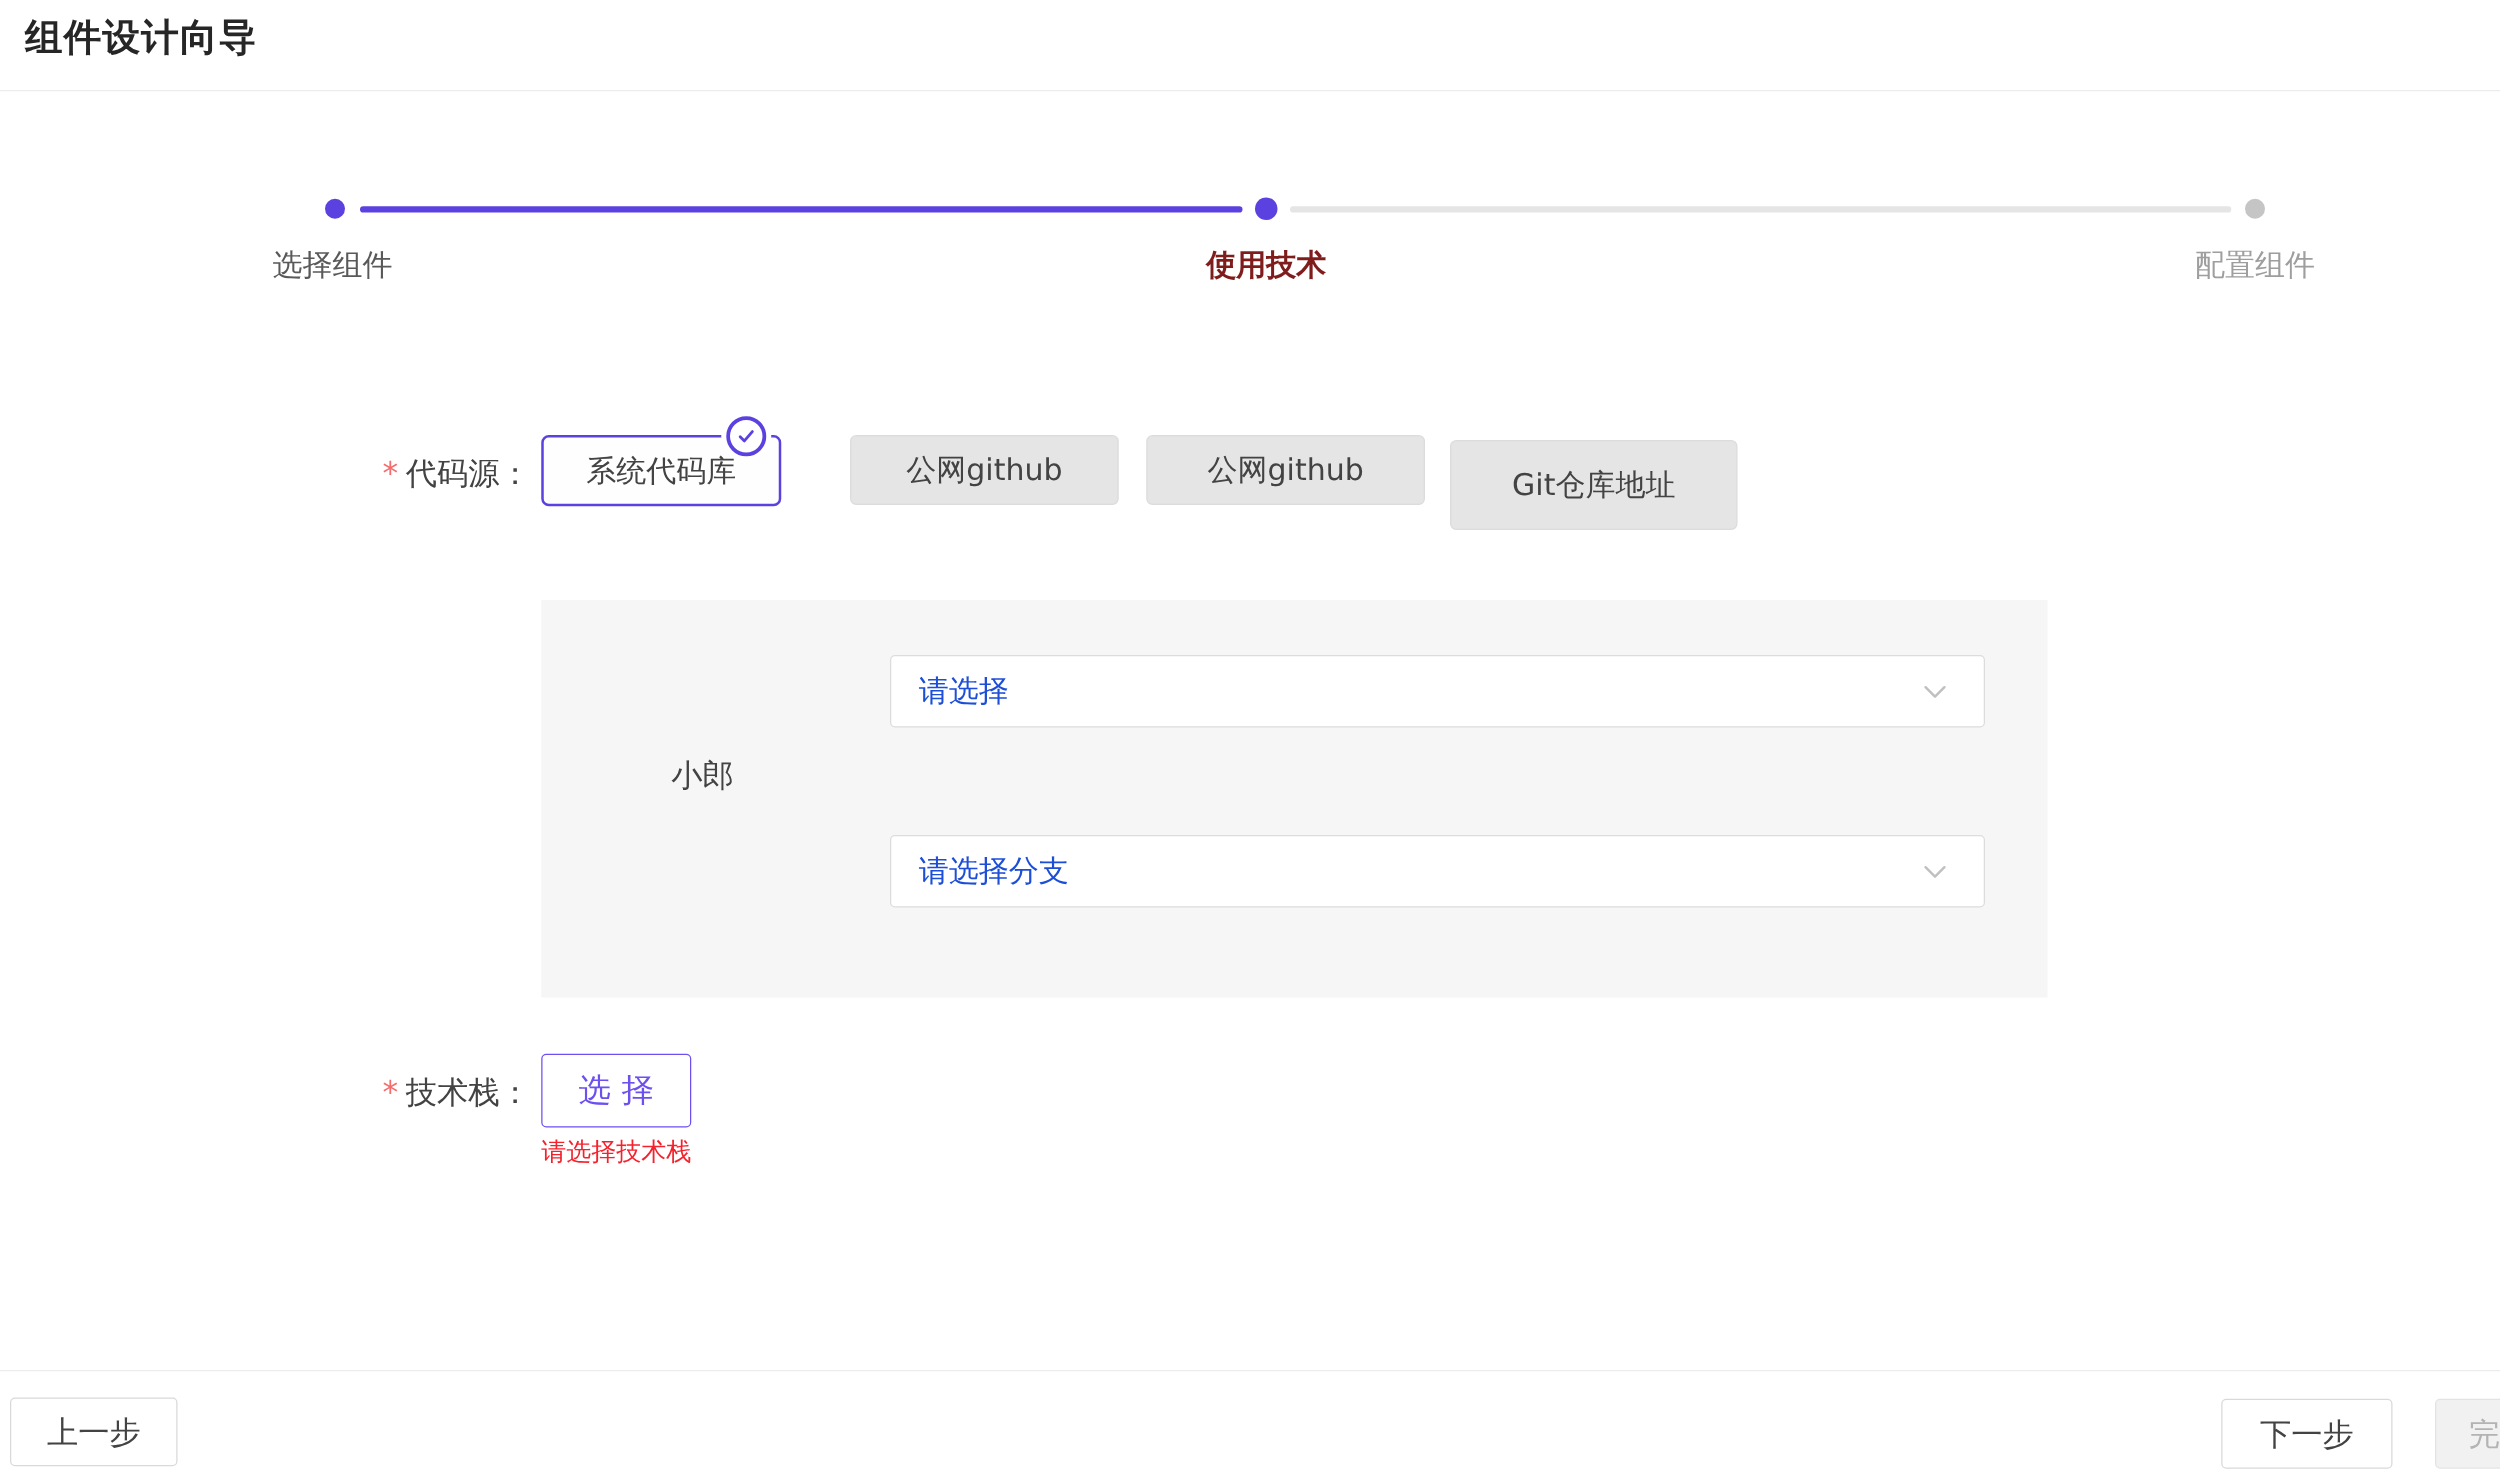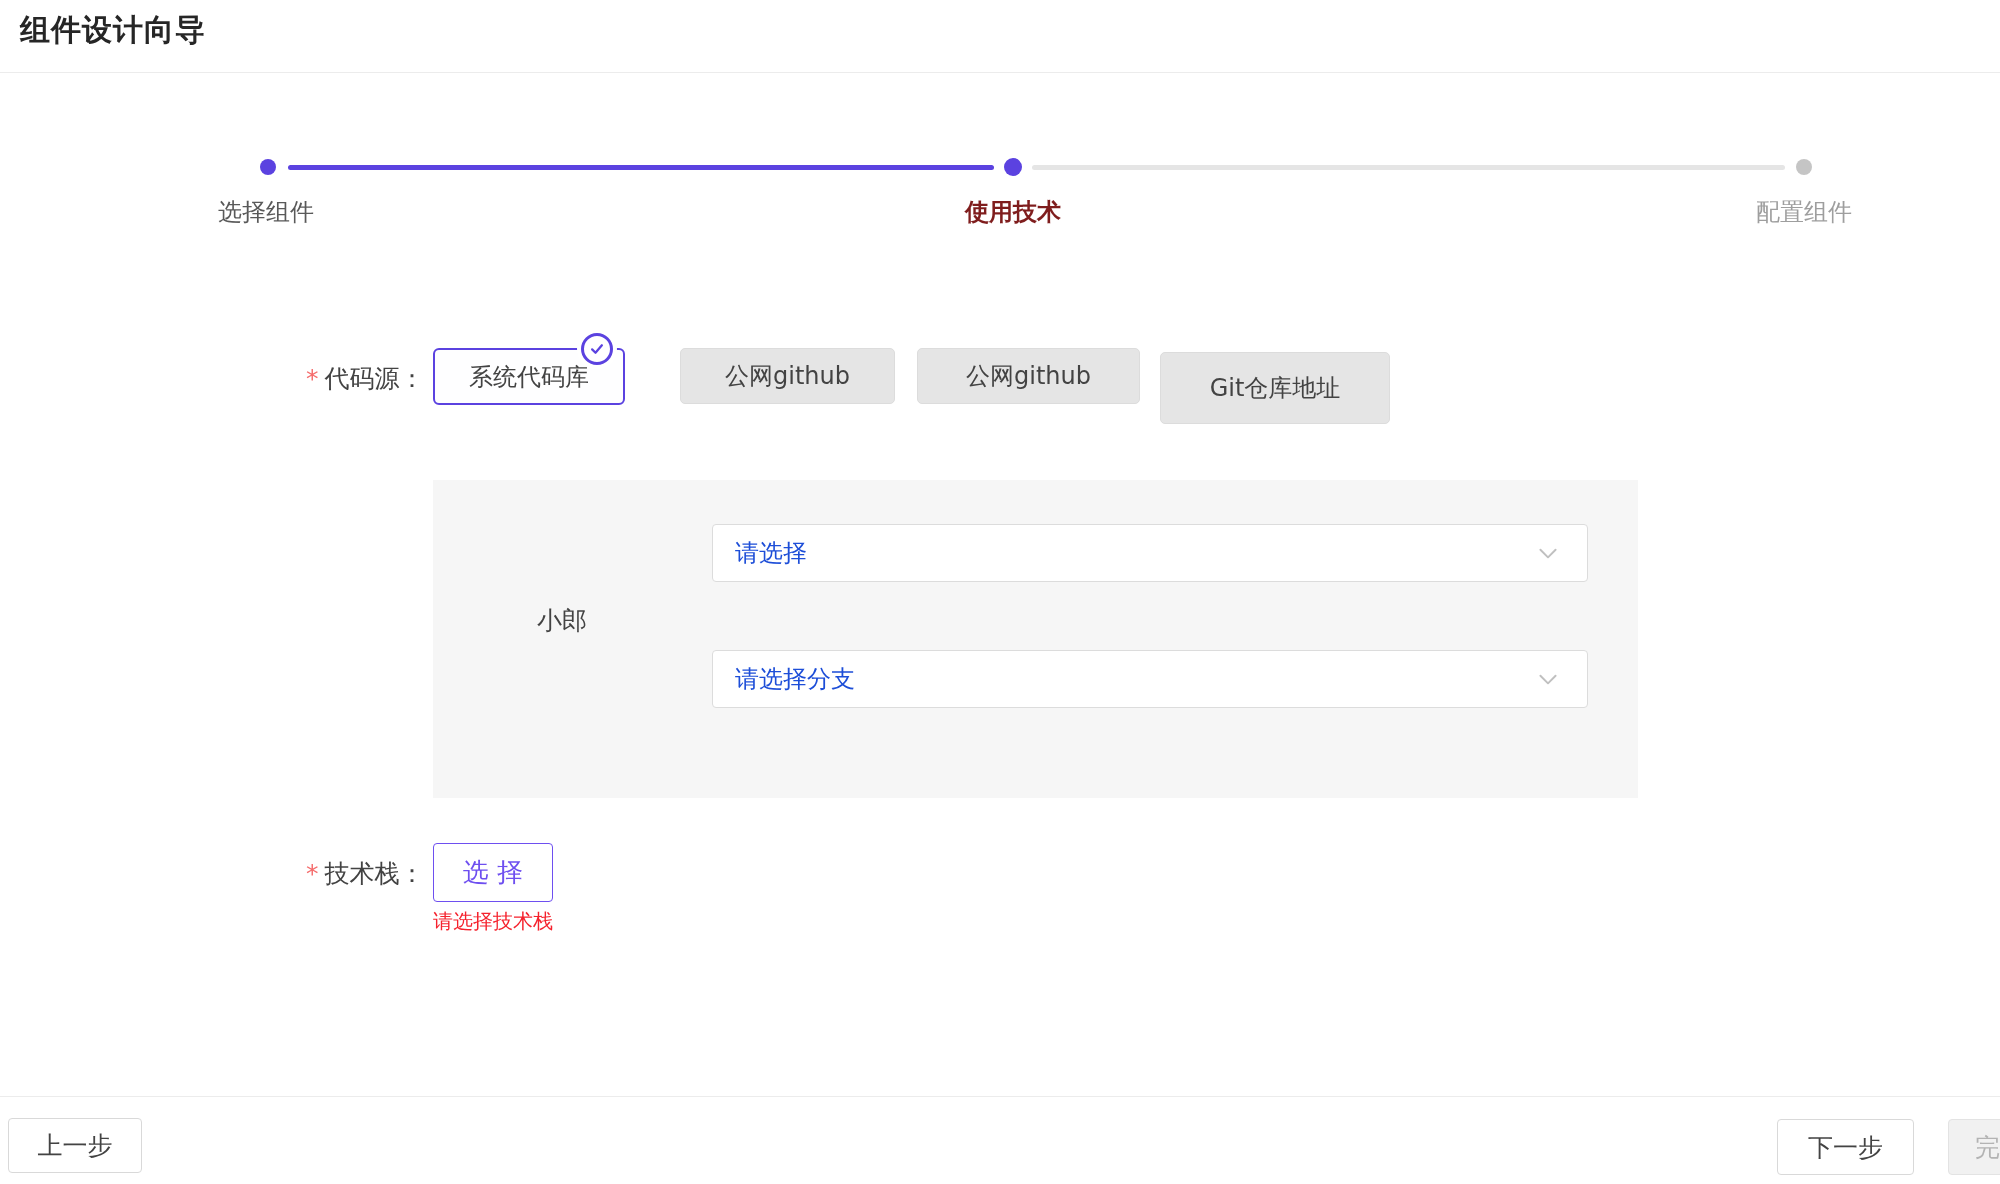--- a/index.html
+++ b/index.html
@@ -79,21 +79,21 @@
     font-size:25px; color:#434343;
   }
   .select-box {
     position:absolute; left:279px; width:876px; height:58px;
     background:#ffffff; border:1px solid #dcdcdc; border-radius:4px;
     display:flex; align-items:center;
     padding:0 26px 0 22px;
     cursor:pointer;
   }
   .select-repo { top:44px; }
-  .select-branch { top:170px; }
+  .select-branch { top:188px; }
   .placeholder { font-size:24px; color:#1d4ed8; flex:1; }
   .chevron { width:26px; height:26px; }
 
   
   .choose-btn {
     left:433px; top:843px; width:120px; height:59px;
     display:flex; align-items:center; justify-content:center;
     background:#ffffff;
     border:1px solid #6e4ff0; border-radius:4px;
     color:#6e4ff0; font-size:26px;

